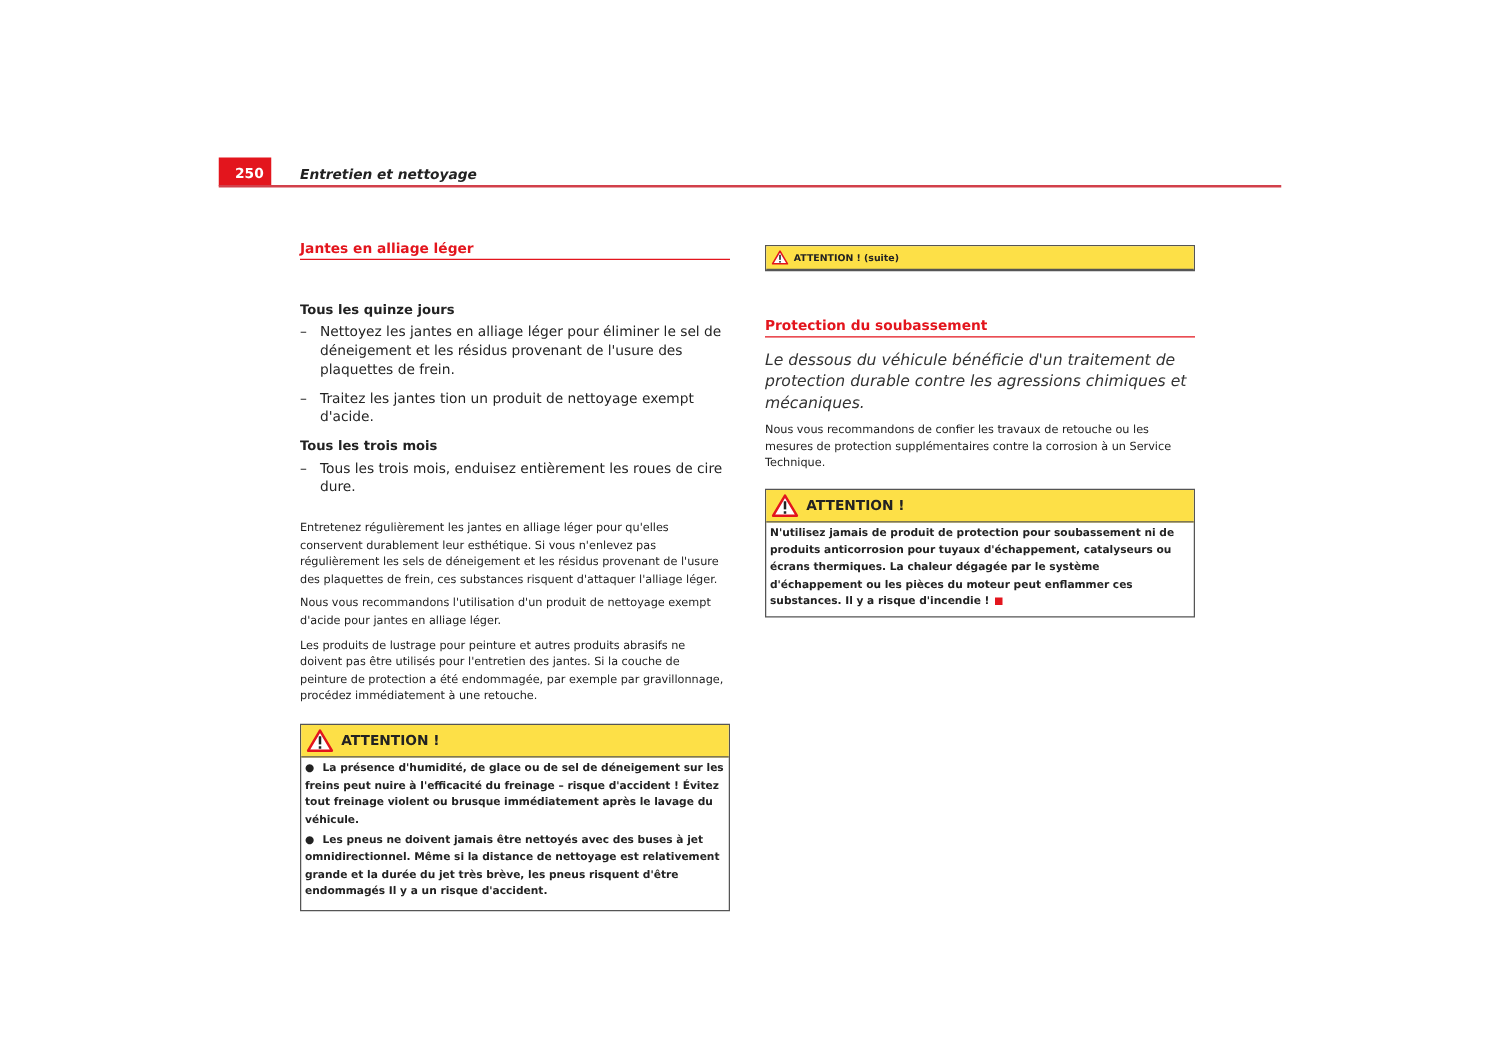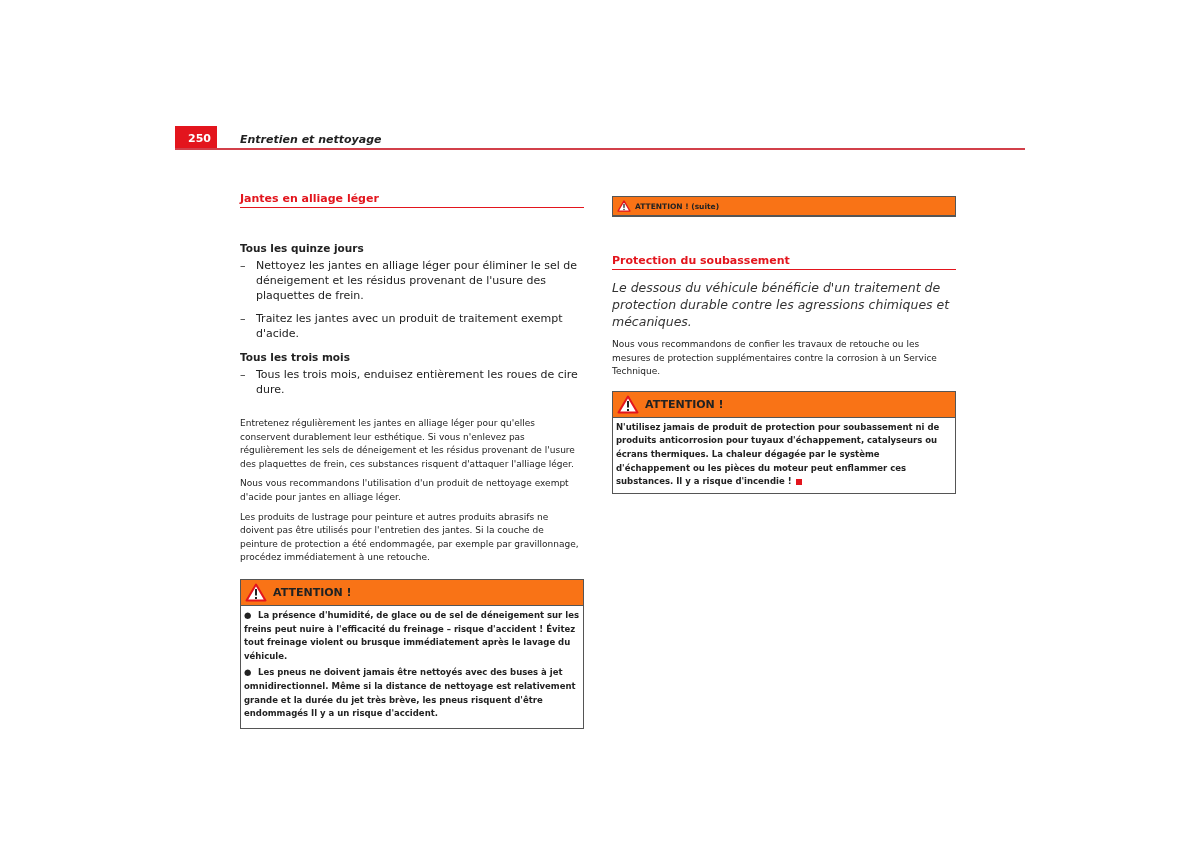--- a/index.html
+++ b/index.html
@@ -15,21 +15,21 @@
   .col-right { left:612px; top:196px; }
 
   .sec-title { color:#e3151d; font-weight:bold; font-size:11px; padding-bottom:2px; border-bottom:1px solid #e3151d; margin:0; }
   .sub-title { font-weight:bold; font-size:10.5px; margin:16px 0 4px 0; }
   .dash-item { display:flex; font-size:11px; line-height:15px; margin-bottom:8px; }
   .dash-item .dash { width:16px; flex:0 0 16px; }
   .para { font-size:9px; line-height:13.6px; margin:0 0 6px 0; }
   .lead { font-style:italic; font-size:12.5px; line-height:17px; margin:9px 0 8px 0; color:#333; }
 
   .warn-box { border:1px solid #555; margin-top:12px; }
-  .warn-head { background:#f97316; display:flex; align-items:center; padding:3px 4px; border-bottom:1px solid #555; }
+  .warn-head { background:#fde047; display:flex; align-items:center; padding:3px 4px; border-bottom:1px solid #555; }
   .warn-head .title { font-weight:bold; font-size:11px; margin-left:6px; }
   .warn-head.small .title { font-size:7.5px; margin-left:4px; }
   .warn-body { padding:3px 3px 4px 3px; font-weight:bold; font-size:8.5px; line-height:13.6px; }
   .warn-body p { margin:0 0 3px 0; }
   .bullet { display:inline-block; width:14px; }
   .end-mark { display:inline-block; width:6px; height:6px; background:#e3151d; margin-left:4px; vertical-align:middle; }
 </style>
 </head>
 <body>
 
@@ -39,21 +39,21 @@
 
 <div class="col col-left">
   <h2 class="sec-title">Jantes en alliage léger</h2>
   <div class="sub-title" style="margin-top:34px">Tous les quinze jours</div>
   <div class="dash-item">
     <span class="dash">–</span>
     <span>Nettoyez les jantes en alliage léger pour éliminer le sel de dénei­gement et les résidus provenant de l'usure des plaquettes de frein.</span>
   </div>
   <div class="dash-item">
     <span class="dash">–</span>
-    <span>Traitez les jantes avec un produit de traitement exempt d'acide.</span>
+    <span>Traitez les jantes tion un produit de nettoyage exempt d'acide.</span>
   </div>
   <div class="sub-title" style="margin-top:10px">Tous les trois mois</div>
   <div class="dash-item">
     <span class="dash">–</span>
     <span>Tous les trois mois, enduisez entièrement les roues de cire dure.</span>
   </div>
   <div style="height:12px"></div>
   <p class="para">Entretenez régulièrement les jantes en alliage léger pour qu'elles conservent durablement leur esthétique. Si vous n'enlevez pas régulièrement les sels de déneigement et les résidus provenant de l'usure des plaquettes de frein, ces substances risquent d'attaquer l'alliage léger.</p>
   <p class="para">Nous vous recommandons l'utilisation d'un produit de nettoyage exempt d'acide pour jantes en alliage léger.</p>
   <p class="para">Les produits de lustrage pour peinture et autres produits abrasifs ne doivent pas être utilisés pour l'entretien des jantes. Si la couche de peinture de protection a été endommagée, par exemple par gravillonnage, procédez immédiatement à une retouche.</p>

